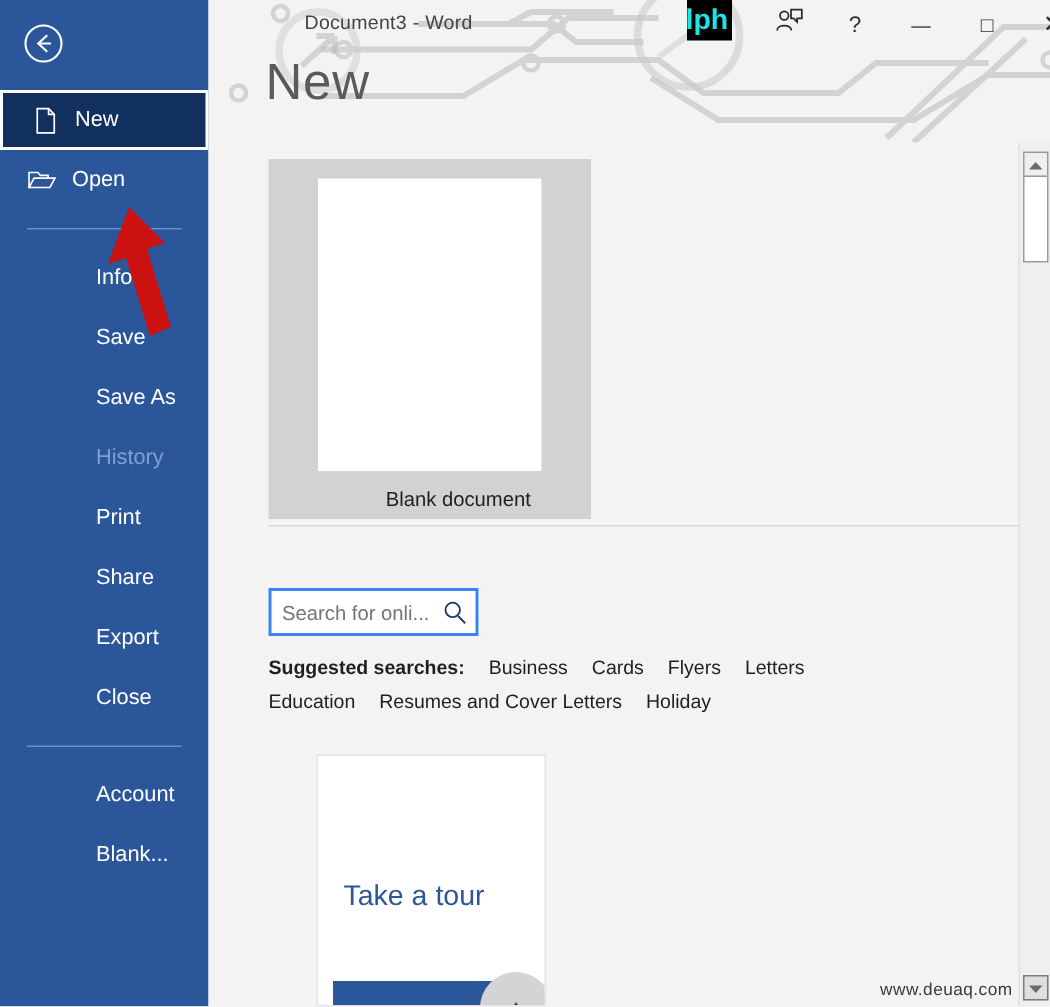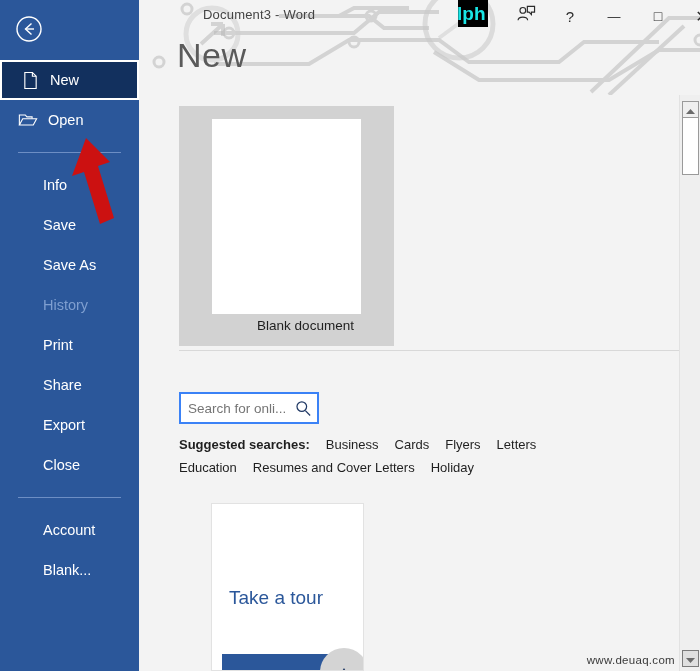--- a/index.html
+++ b/index.html
@@ -36,21 +36,21 @@
   .nav-item.selected{
     background:#12305e;
     border:2px solid #ffffff;
     box-sizing:border-box;
     width:139px;
     margin-left:0;
   }
   .nav-item.selected .lbl{margin-left:0;}
 
   .nav-plain{
-    height:40px;display:flex;align-items:center;padding-left:43px;
+    height:40px;display:flex;align-items:center;padding-left:64px;
     box-sizing:border-box;font-size:14.5px;color:#ffffff;cursor:pointer;
   }
   .nav-plain.disabled{color:#7f9fd0;cursor:default;}
 
   .divider{
     height:1px;background:#6d8ec4;margin:12px 18px 12px 18px;
   }
 
   
   .red-arrow{
@@ -98,21 +98,21 @@
   
   .blank-card{
     position:absolute;left:40px;top:106px;width:215px;height:240px;
     background:#d2d2d2;cursor:pointer;
   }
   .blank-page{
     position:absolute;left:33px;top:13px;width:149px;height:195px;
     background:#ffffff;
   }
   .blank-caption{
-    position:absolute;left:0;top:212px;width:253px;text-align:center;
+    position:absolute;left:0;top:219px;width:253px;text-align:center;
     font-size:13.5px;color:#1f1f1f;
   }
   .hr-line{
     position:absolute;left:40px;top:350px;width:500px;height:1px;background:#d8d8d8;
   }
 
   
   .search-box{
     position:absolute;left:40px;top:392px;width:140px;height:32px;
     border:2px solid #3b82f6;background:#ffffff;box-sizing:border-box;

